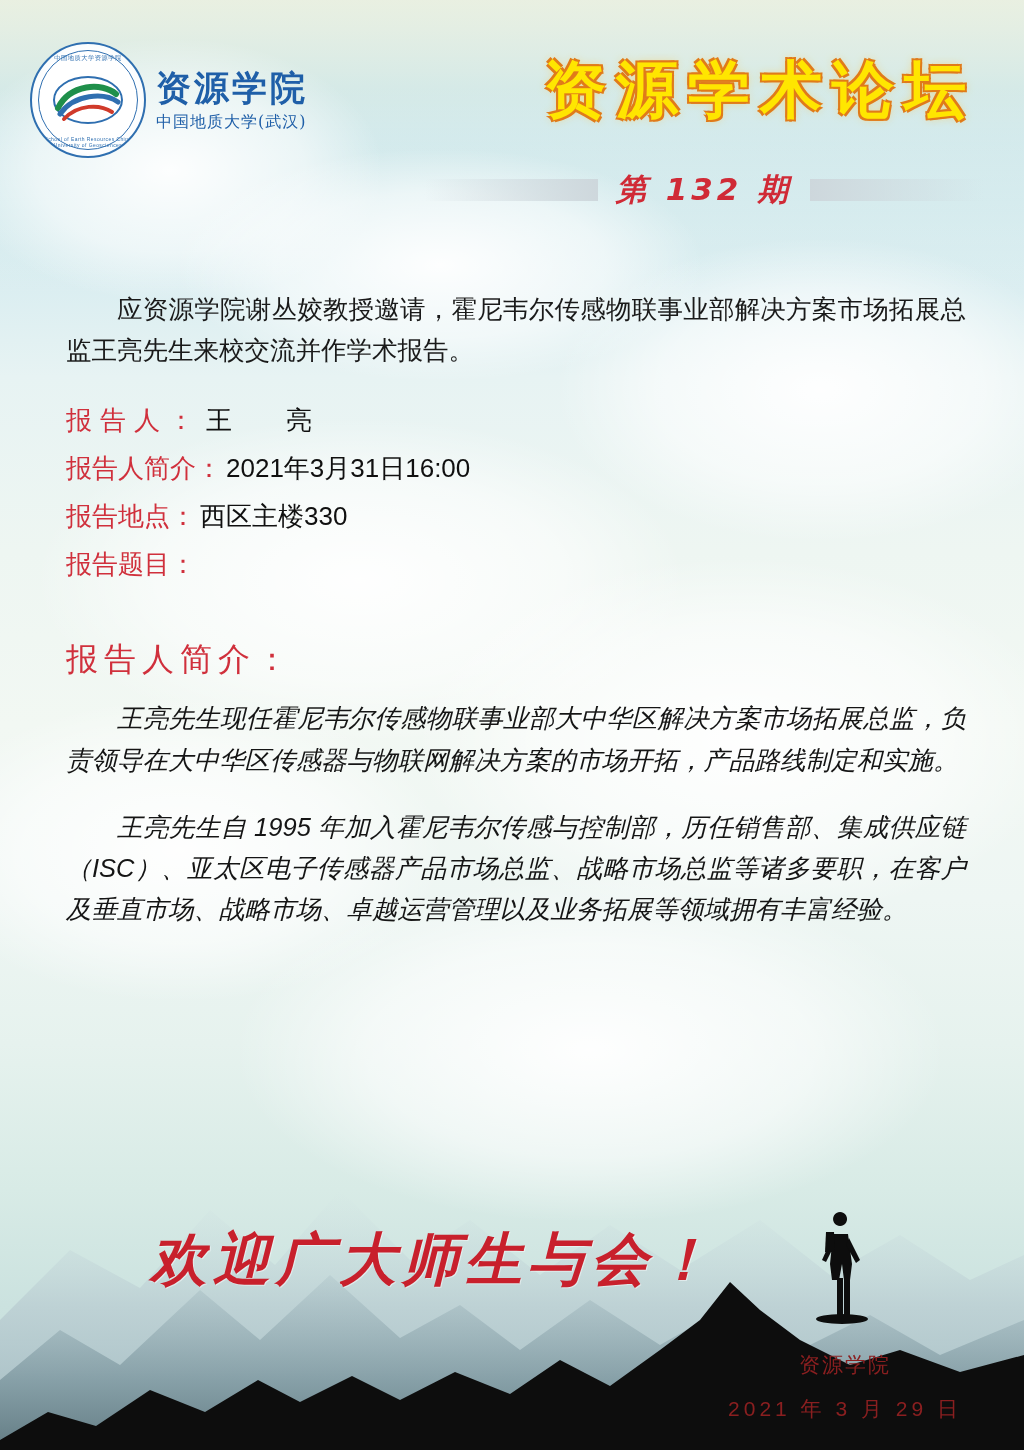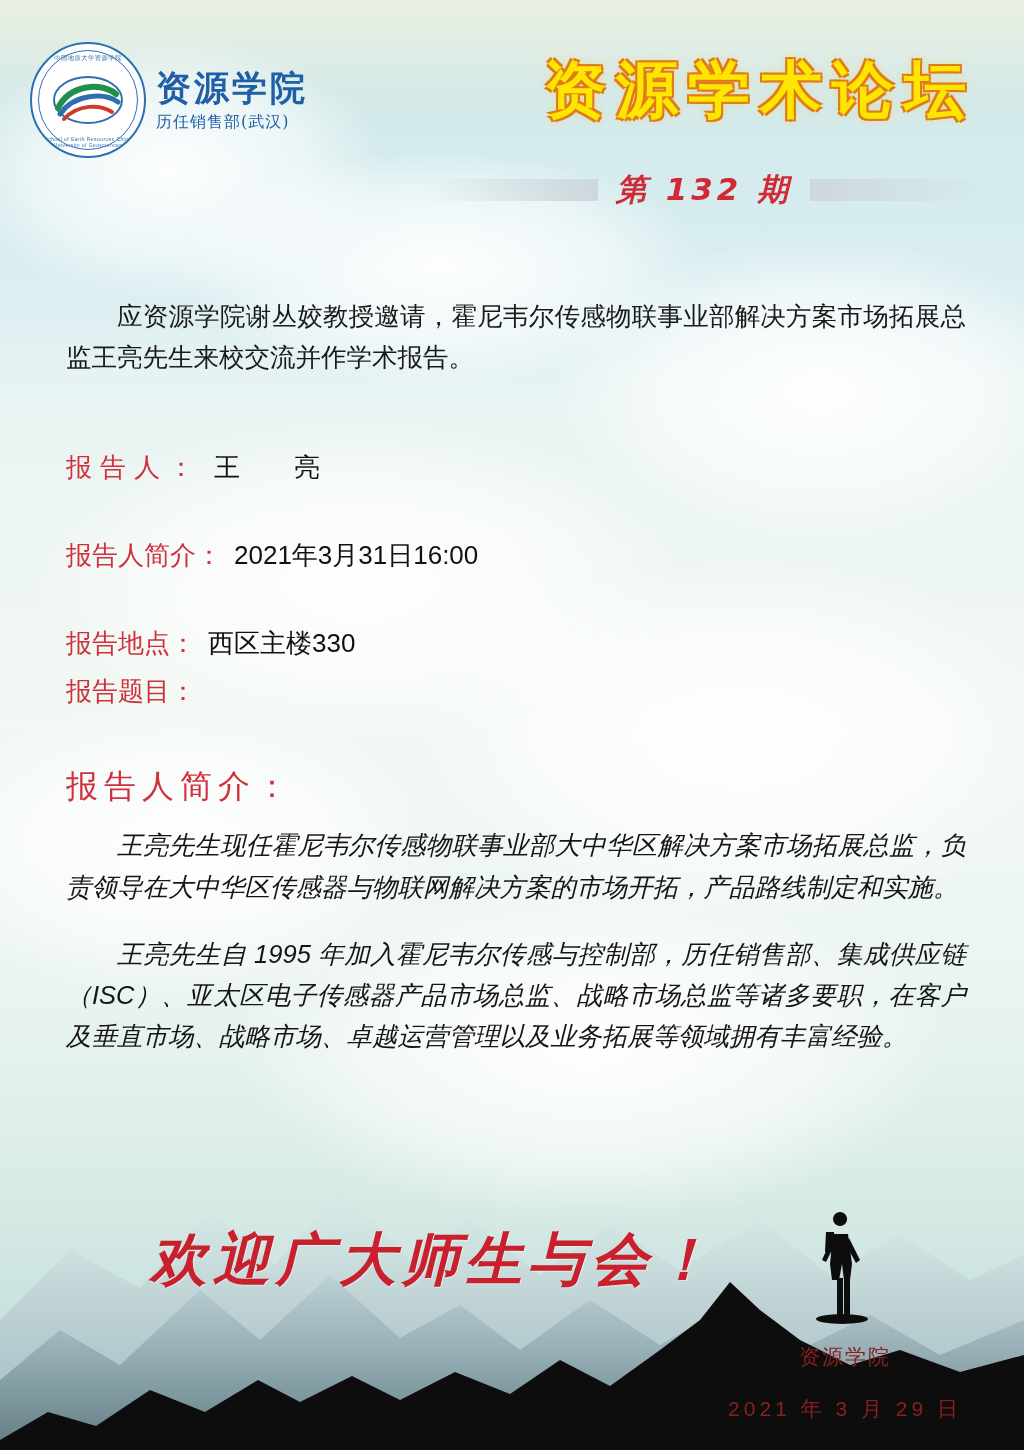--- a/index.html
+++ b/index.html
@@ -173,21 +173,21 @@
     letter-spacing: 4px;
     white-space: nowrap;
     font-family: "DejaVu Sans", "Liberation Sans", sans-serif;
     font-style: italic;
   }
 
   
   .content {
     position: absolute;
     left: 66px;
-    top: 270px;
+    top: 263px;
     width: 900px;
   }
 
   .intro {
     font-size: 25.5px;
     line-height: 1.62;
     color: #1a1a1a;
     text-indent: 51px;
     text-align: justify;
   }
@@ -198,26 +198,25 @@
   .info-row {
     display: flex;
     align-items: baseline;
     margin-bottom: 13px;
     font-size: 26px;
     line-height: 1.35;
   }
   .info-label {
     color: #d0303c;
     white-space: nowrap;
-    margin-right: 12px;
+    margin-right: 4px;
   }
   .info-label.spaced { letter-spacing: 8px; }
   .info-value {
     color: #101010;
-    margin-top: 40px;
   }
   .info-value.bold { font-weight: bold; }
   .info-value.speaker { letter-spacing: 14px; }
 
   .bio-heading {
     margin-top: 56px;
     font-size: 32px;
     color: #d0303c;
     letter-spacing: 6px;
   }
@@ -265,21 +264,21 @@
     color: #8a1f20;
     line-height: 1.5;
   }
   .footer .org {
     font-size: 21px;
     letter-spacing: 2px;
   }
   .footer .date {
     font-size: 21px;
     letter-spacing: 4px;
-    margin-top: 20px;
+    margin-top: 12px;
   }
 </style>
 </head>
 <body>
 
 <div class="poster">
 
   <div class="sky-warm"></div>
   <div class="cloud cloud-a"></div>
   <div class="cloud cloud-b"></div>
@@ -297,21 +296,21 @@
         <svg class="seal-swoosh" viewBox="0 0 76 52">
           <ellipse cx="38" cy="26" rx="34" ry="23" fill="none" stroke="#2f6fb0" stroke-width="2"></ellipse>
           <path d="M8 34 C20 10, 52 8, 66 20" fill="none" stroke="#1f8f4a" stroke-width="6" stroke-linecap="round"></path>
           <path d="M10 40 C24 20, 54 18, 68 28" fill="none" stroke="#2f6fb0" stroke-width="5" stroke-linecap="round"></path>
           <path d="M14 45 C28 30, 50 30, 62 38" fill="none" stroke="#d03a2a" stroke-width="4" stroke-linecap="round"></path>
         </svg>
         <div class="seal-bottom-text">School of Earth Resources China University of Geosciences</div>
       </div>
       <div class="logo-text">
         <div class="cn">资源学院</div>
-        <div class="sub">历任销售部(武汉)</div>
+        <div class="sub">中国地质大学(武汉)</div>
       </div>
     </div>
 
     <div class="forum-title">资源学术论坛</div>
 
     <div class="issue-bar">
       <div class="bar-left"></div>
       <div class="issue-text">第 132 期</div>
       <div class="bar-right"></div>
     </div>

